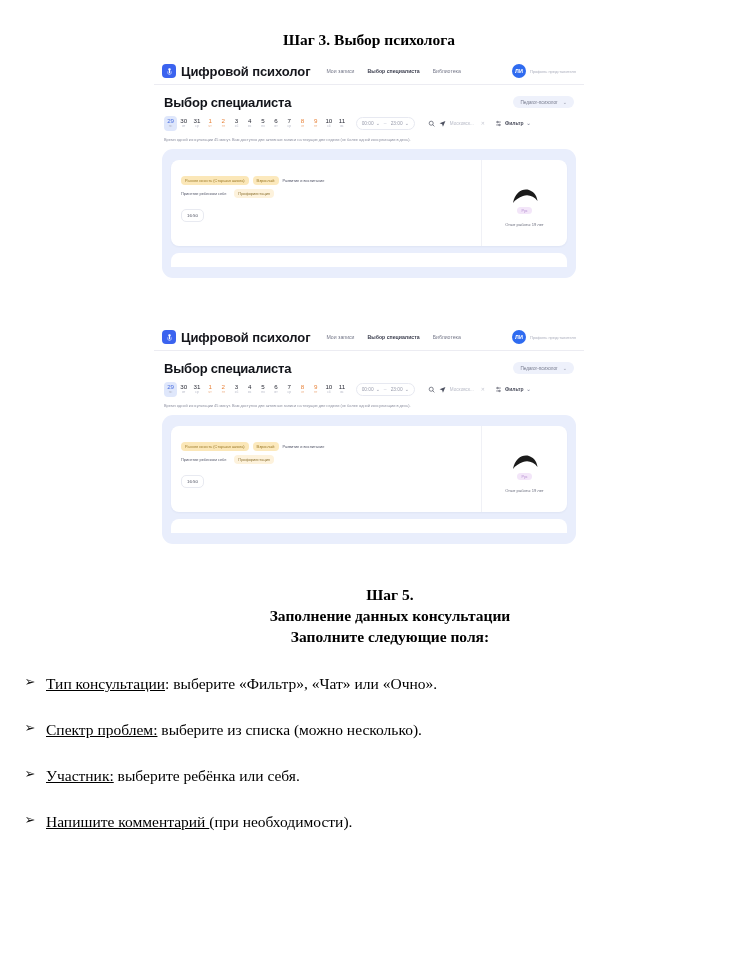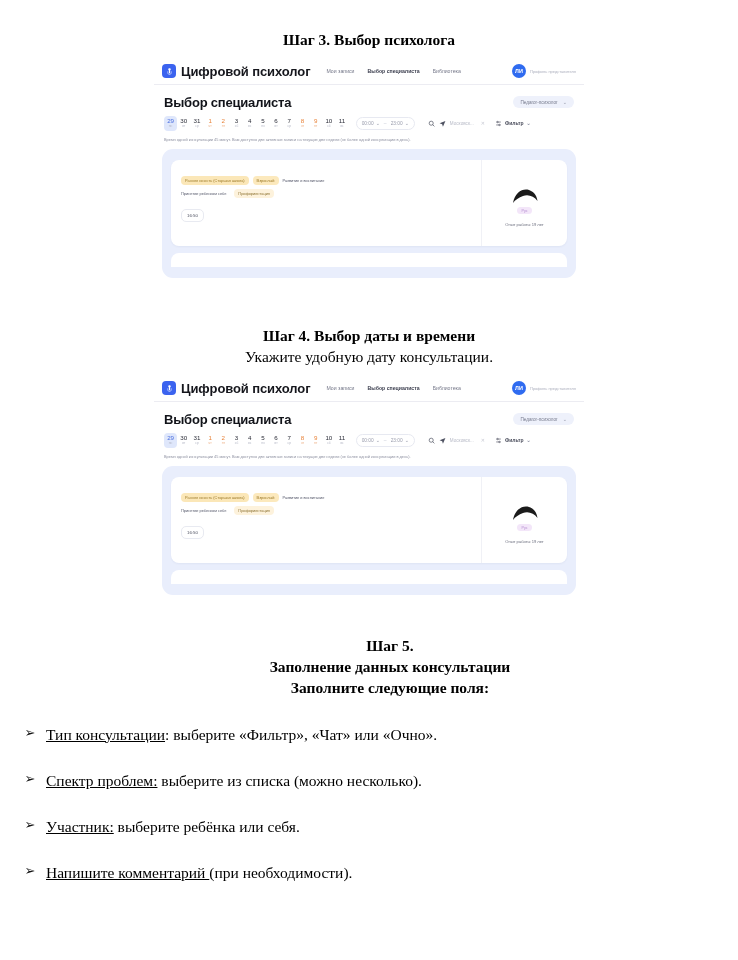--- a/index.html
+++ b/index.html
@@ -309,24 +309,20 @@
             </svg>
           </span>
           <span class="lang-badge">Рус</span>
           <span class="exp">Опыт работы 19 лет</span>
         </div>
       </div>
       <div class="card-peek"></div>
     </div>
   </div>
 
-  <div style="padding-top:9px;">
-    <div class="doc-h">Шаг 4. Выбор даты и времени</div>
-    <div class="doc-p">Укажите удобную дату консультации.</div>
-  </div>
 
   <div class="shot clip2" style="margin-top:8px;">
 
     <div class="app-header">
       <div class="logo-wrap">
         <span class="logo-sq">
           <svg width="9" height="9" viewBox="0 0 24 24">
               <path d="M12 3c-2 0-3.4 1.4-3.4 3.3 0 1.4.8 2.4 1.9 3.1v6.2c0 .9.7 1.6 1.5 1.6s1.5-.7 1.5-1.6V9.4c1.1-.7 1.9-1.7 1.9-3.1C15.4 4.4 14 3 12 3z" fill="#fff"></path>
               <path d="M7.5 12.5v2.8c0 2.6 2 4.7 4.5 4.7s4.5-2.1 4.5-4.7v-2.8" stroke="#fff" stroke-width="1.6" fill="none" stroke-linecap="round"></path>
             </svg>

